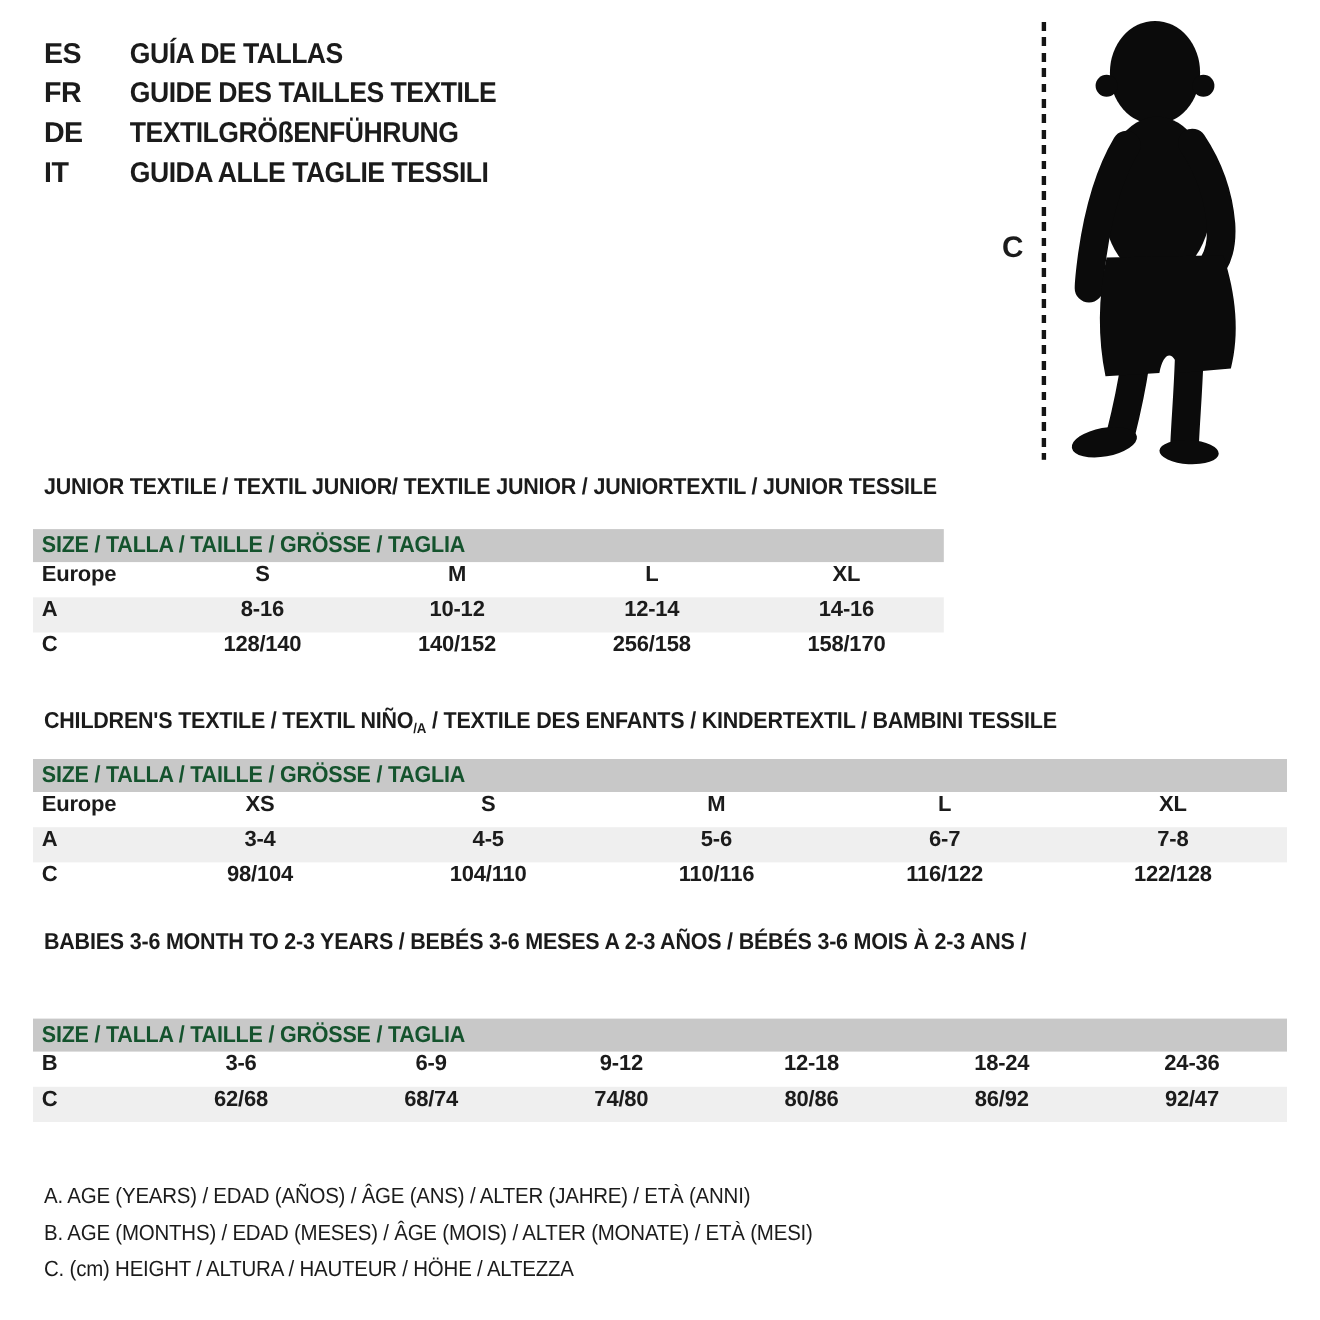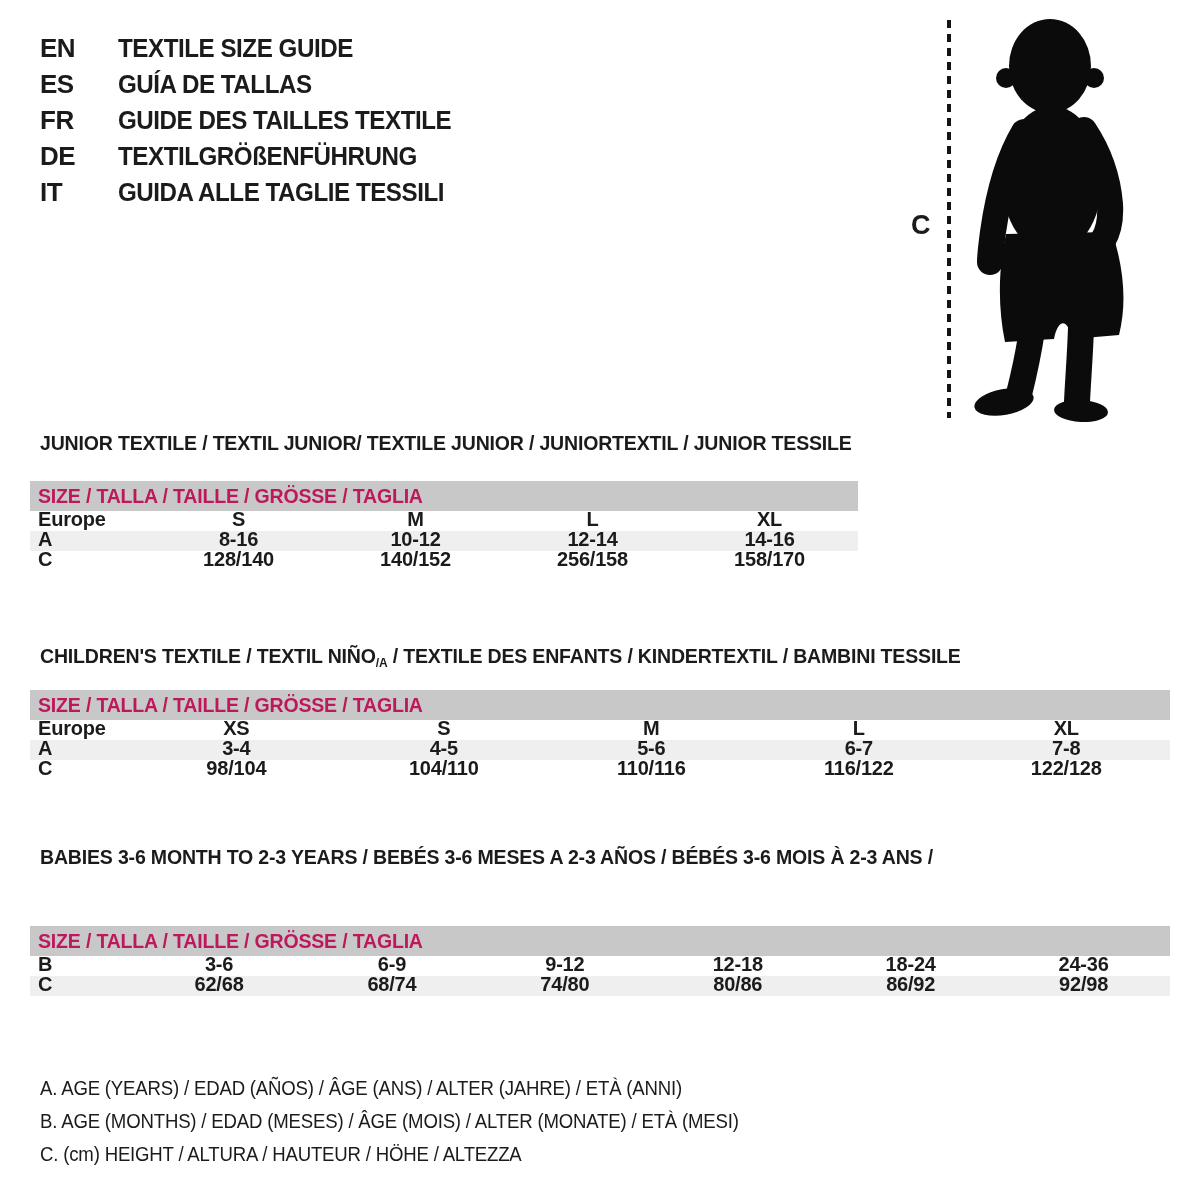--- a/index.html
+++ b/index.html
@@ -59,49 +59,45 @@
   .table { position: absolute; left: 30px; }
   .t-junior   { top: 481px; width: 828px; }
   .t-children { top: 690px; width: 1140px; }
   .t-babies   { top: 926px; width: 1140px; }
 
   .size-bar {
     height: 30px; line-height: 30px;
     background: #c8c8c8;
     padding-left: 8px;
     font-size: 21px; font-weight: 700; letter-spacing: -0.2px;
-    color: #be185d;
+    color: #14532d;
   }
   .trow {
-    display: flex; align-items: flex-end;
-    height: 20px;
+    display: flex; align-items: flex-start;
+    height: 32px;
     font-size: 20px; font-weight: 700; letter-spacing: -0.2px;
   }
   .trow.alt { background: #efefef; }
   .trow .lbl { flex: 0 0 14.5%; padding-left: 8px; box-sizing: border-box; }
   .t-children .trow .lbl, .t-babies .trow .lbl { flex-basis: 9%; }
   .trow .cell { flex: 1 1 0; text-align: center; }
 
   
   .legend { position: absolute; left: 40px; top: 1072px; }
   .legend .lline {
     height: 33px; line-height: 33px;
     font-size: 20px; font-weight: 400; letter-spacing: -0.2px;
   }
 </style>
 </head>
 <body>
 
 <div class="page">
 
   <header class="lang-header">
-    <div class="lang-row">
-      <span class="code">EN</span>
-      <span class="ltitle condensed">TEXTILE SIZE GUIDE</span>
-    </div>
     <div class="lang-row">
       <span class="code">ES</span>
       <span class="ltitle condensed">GUÍA DE TALLAS</span>
     </div>
     <div class="lang-row">
       <span class="code">FR</span>
       <span class="ltitle condensed">GUIDE DES TAILLES TEXTILE</span>
     </div>
     <div class="lang-row">
       <span class="code">DE</span>
@@ -216,21 +212,21 @@
       <span class="cell">18-24</span>
       <span class="cell">24-36</span>
     </div>
     <div class="trow alt">
       <span class="lbl">C</span>
       <span class="cell">62/68</span>
       <span class="cell">68/74</span>
       <span class="cell">74/80</span>
       <span class="cell">80/86</span>
       <span class="cell">86/92</span>
-      <span class="cell">92/98</span>
+      <span class="cell">92/47</span>
     </div>
   </div>
 
   <footer class="legend">
     <div class="lline">
       <span class="condensed">A. AGE (YEARS) / EDAD (AÑOS) / ÂGE (ANS) / ALTER (JAHRE) / ETÀ (ANNI)</span>
     </div>
     <div class="lline">
       <span class="condensed">B. AGE (MONTHS) / EDAD (MESES) / ÂGE (MOIS) / ALTER (MONATE) / ETÀ (MESI)</span>
     </div>

